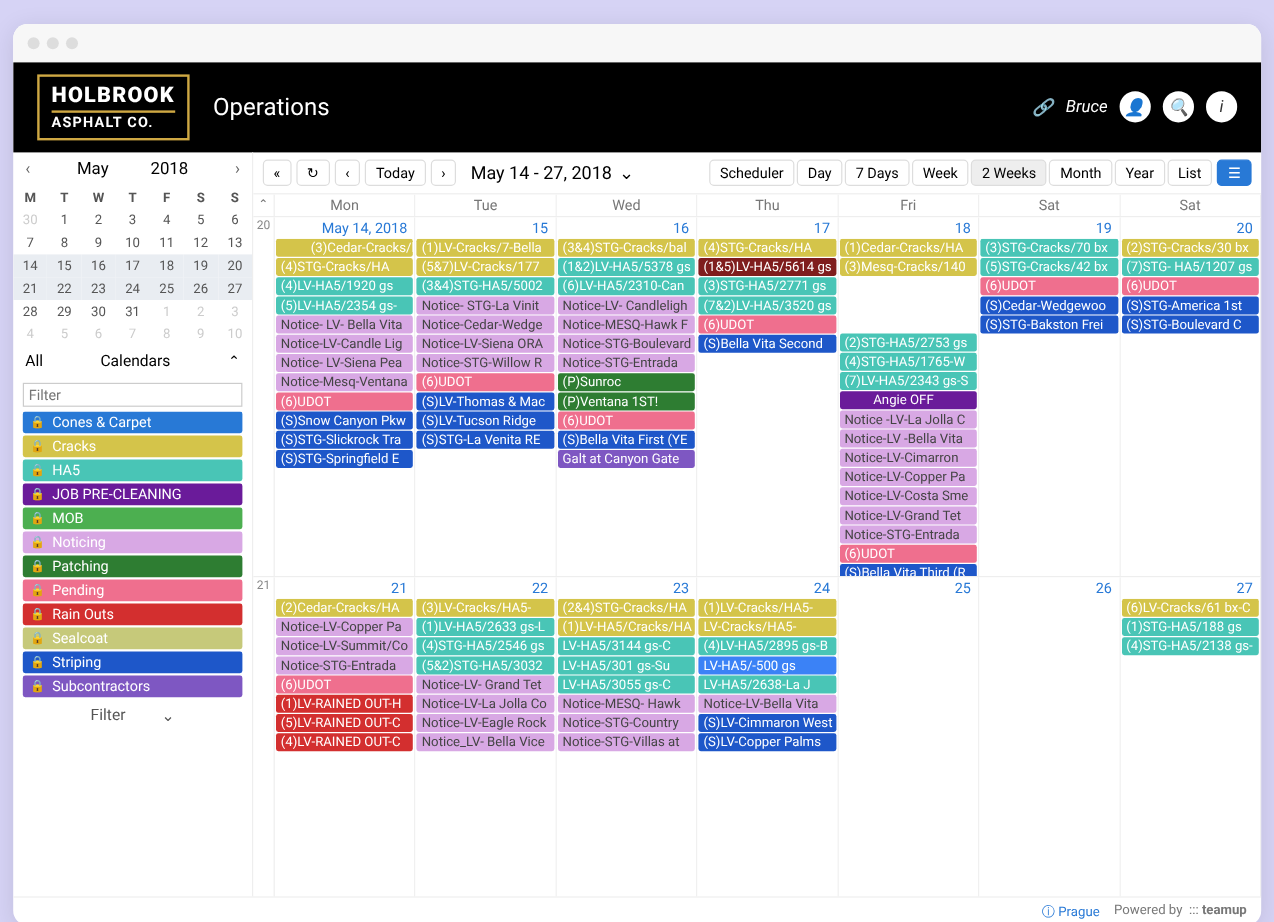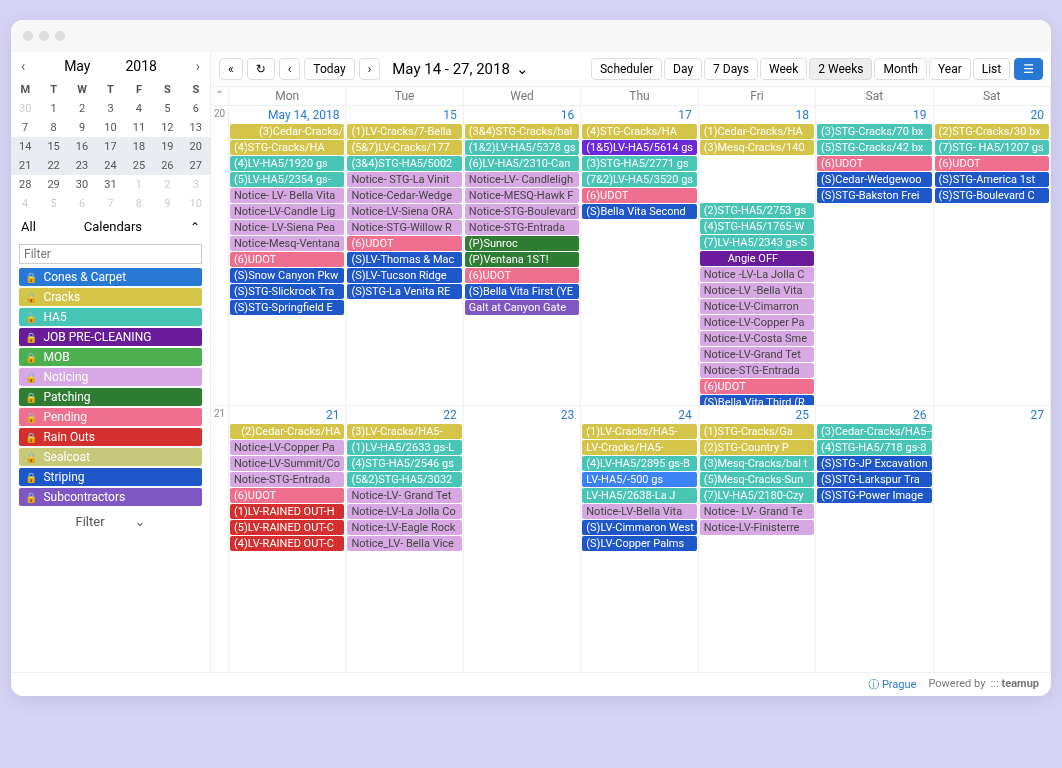--- a/index.html
+++ b/index.html
@@ -53,20 +53,37 @@
 </style>
 </head>
 <body>
 
 <div class="window">
   <div class="titlebar">
     <div class="dot"></div>
     <div class="dot"></div>
     <div class="dot"></div>
   </div>
+  <div class="header">
+    <div class="logo">
+      <div class="l1">HOLBROOK</div>
+      <div class="l2">ASPHALT CO.</div>
+    </div>
+    <h1>Operations</h1>
+    <div class="spacer"></div>
+    <div class="user">
+      <span>🔗</span>
+      <span>Bruce</span>
+      <div class="circlebtn">👤</div>
+      <div class="circlebtn">🔍</div>
+      <div class="circlebtn">
+          <i>i</i>
+        </div>
+    </div>
+  </div>
   <div class="body">
     <div class="sidebar">
       <div class="mini-cal-hdr">
         <button>‹</button>
         <span style="font-size:14px">May</span>
         <span style="font-size:14px">2018</span>
         <button>›</button>
       </div>
       <div class="mini-cal">
         <table>
@@ -278,21 +295,21 @@
                   <div class="evt" style="background: rgb(46, 125, 50);">(P)Ventana 1ST!</div>
                   <div class="evt" style="background: rgb(239, 111, 142);">(6)UDOT</div>
                   <div class="evt" style="background: rgb(30, 87, 201);">(S)Bella Vita First (YE</div>
                   <div class="evt" style="background: rgb(126, 87, 194);">Galt at Canyon Gate</div>
                 </div>
               </div>
               <div class="day">
                 <div class="daydate">17</div>
                 <div class="evts">
                   <div class="evt" style="background: rgb(212, 196, 74);">(4)STG-Cracks/HA</div>
-                  <div class="evt" style="background: #6d28d9;">(1&amp;5)LV-HA5/5614 gs</div>
+                  <div class="evt" style="background: #7f1d1d;">(1&amp;5)LV-HA5/5614 gs</div>
                   <div class="evt" style="background: rgb(73, 197, 182);">(3)STG-HA5/2771 gs</div>
                   <div class="evt" style="background: rgb(73, 197, 182);">(7&amp;2)LV-HA5/3520 gs</div>
                   <div class="evt" style="background: rgb(239, 111, 142);">(6)UDOT</div>
                   <div class="evt" style="background: rgb(30, 87, 201);">(S)Bella Vita Second</div>
                 </div>
               </div>
               <div class="day">
                 <div class="daydate">18</div>
                 <div class="evts">
                   <div class="evt" style="background: rgb(212, 196, 74);">(1)Cedar-Cracks/HA</div>
@@ -333,21 +350,21 @@
                   <div class="evt" style="background: rgb(30, 87, 201);">(S)STG-America 1st</div>
                   <div class="evt" style="background: rgb(30, 87, 201);">(S)STG-Boulevard C</div>
                 </div>
               </div>
             </div>
             <div class="week">
               <div class="wknum">21</div>
               <div class="day">
                 <div class="daydate">21</div>
                 <div class="evts">
-                  <div class="evt" style="background: rgb(212, 196, 74); text-align: right;">(2)Cedar-Cracks/HA</div>
+                  <div class="evt" style="background: rgb(212, 196, 74);">(2)Cedar-Cracks/HA</div>
                   <div class="evt" style="background: rgb(216, 168, 228); color: rgb(68, 68, 68);">Notice-LV-Copper Pa</div>
                   <div class="evt" style="background: rgb(216, 168, 228); color: rgb(68, 68, 68);">Notice-LV-Summit/Co</div>
                   <div class="evt" style="background: rgb(216, 168, 228); color: rgb(68, 68, 68);">Notice-STG-Entrada</div>
                   <div class="evt" style="background: rgb(239, 111, 142);">(6)UDOT</div>
                   <div class="evt" style="background: rgb(211, 47, 47);">(1)LV-RAINED OUT-H</div>
                   <div class="evt" style="background: rgb(211, 47, 47);">(5)LV-RAINED OUT-C</div>
                   <div class="evt" style="background: rgb(211, 47, 47);">(4)LV-RAINED OUT-C</div>
                 </div>
               </div>
               <div class="day">
@@ -358,58 +375,57 @@
                   <div class="evt" style="background: rgb(73, 197, 182);">(4)STG-HA5/2546 gs</div>
                   <div class="evt" style="background: rgb(73, 197, 182);">(5&amp;2)STG-HA5/3032</div>
                   <div class="evt" style="background: rgb(216, 168, 228); color: rgb(68, 68, 68);">Notice-LV- Grand Tet</div>
                   <div class="evt" style="background: rgb(216, 168, 228); color: rgb(68, 68, 68);">Notice-LV-La Jolla Co</div>
                   <div class="evt" style="background: rgb(216, 168, 228); color: rgb(68, 68, 68);">Notice-LV-Eagle Rock</div>
                   <div class="evt" style="background: rgb(216, 168, 228); color: rgb(68, 68, 68);">Notice_LV- Bella Vice</div>
                 </div>
               </div>
               <div class="day">
                 <div class="daydate">23</div>
+                <div class="evts">
+                  <div class="evt" style="background: rgb(212, 196, 74);">(2&amp;4)STG-Cracks/HA</div>
+                  <div class="evt" style="background: rgb(212, 196, 74);">(1)LV-HA5/Cracks/HA</div>
+                  <div class="evt" style="background: rgb(73, 197, 182);">LV-HA5/3144 gs-C</div>
+                  <div class="evt" style="background: rgb(73, 197, 182);">LV-HA5/301 gs-Su</div>
+                  <div class="evt" style="background: rgb(73, 197, 182);">LV-HA5/3055 gs-C</div>
+                  <div class="evt" style="background: rgb(216, 168, 228); color: rgb(68, 68, 68);">Notice-MESQ- Hawk</div>
+                  <div class="evt" style="background: rgb(216, 168, 228); color: rgb(68, 68, 68);">Notice-STG-Country</div>
+                  <div class="evt" style="background: rgb(216, 168, 228); color: rgb(68, 68, 68);">Notice-STG-Villas at</div>
+                </div>
               </div>
               <div class="day">
                 <div class="daydate">24</div>
                 <div class="evts">
                   <div class="evt" style="background: rgb(212, 196, 74);">(1)LV-Cracks/HA5-</div>
                   <div class="evt" style="background: rgb(212, 196, 74);">LV-Cracks/HA5-</div>
                   <div class="evt" style="background: rgb(73, 197, 182);">(4)LV-HA5/2895 gs-B</div>
                   <div class="evt" style="background: #3b82f6;">LV-HA5/-500 gs</div>
                   <div class="evt" style="background: rgb(73, 197, 182);">LV-HA5/2638-La J</div>
                   <div class="evt" style="background: rgb(216, 168, 228); color: rgb(68, 68, 68);">Notice-LV-Bella Vita</div>
                   <div class="evt" style="background: rgb(30, 87, 201);">(S)LV-Cimmaron West</div>
                   <div class="evt" style="background: rgb(30, 87, 201);">(S)LV-Copper Palms</div>
                 </div>
               </div>
               <div class="day">
                 <div class="daydate">25</div>
-                <div class="evts">
-                  <div class="evt" style="background: rgb(212, 196, 74);">(1)STG-Cracks/Ga</div>
-                  <div class="evt" style="background: rgb(212, 196, 74);">(2)STG-Country P</div>
-                  <div class="evt" style="background: rgb(73, 197, 182);">(3)Mesq-Cracks/bal t</div>
-                  <div class="evt" style="background: rgb(73, 197, 182);">(5)Mesq-Cracks-Sun</div>
-                  <div class="evt" style="background: rgb(73, 197, 182);">(7)LV-HA5/2180-Czy</div>
-                  <div class="evt" style="background: rgb(216, 168, 228); color: rgb(68, 68, 68);">Notice- LV- Grand Te</div>
-                  <div class="evt" style="background: rgb(216, 168, 228); color: rgb(68, 68, 68);">Notice-LV-Finisterre</div>
-                </div>
               </div>
               <div class="day">
                 <div class="daydate">26</div>
-                <div class="evts">
-                  <div class="evt" style="background: rgb(73, 197, 182);">(3)Cedar-Cracks/HA5--</div>
-                  <div class="evt" style="background: rgb(73, 197, 182);">(4)STG-HA5/718 gs-8</div>
-                  <div class="evt" style="background: rgb(30, 87, 201);">(S)STG-JP Excavation</div>
-                  <div class="evt" style="background: rgb(30, 87, 201);">(S)STG-Larkspur Tra</div>
-                  <div class="evt" style="background: rgb(30, 87, 201);">(S)STG-Power Image</div>
-                </div>
               </div>
               <div class="day">
                 <div class="daydate">27</div>
+                <div class="evts">
+                  <div class="evt" style="background: rgb(212, 196, 74);">(6)LV-Cracks/61 bx-C</div>
+                  <div class="evt" style="background: rgb(73, 197, 182);">(1)STG-HA5/188 gs</div>
+                  <div class="evt" style="background: rgb(73, 197, 182);">(4)STG-HA5/2138 gs-</div>
+                </div>
               </div>
             </div>
           </div>
       </div>
     </div>
   </div>
   <div class="footer">
     <span><a>ⓘ <span>Prague</span></a></span>
     <span><span>Powered by</span> &nbsp;::: <b>teamup</b></span>
   </div>

